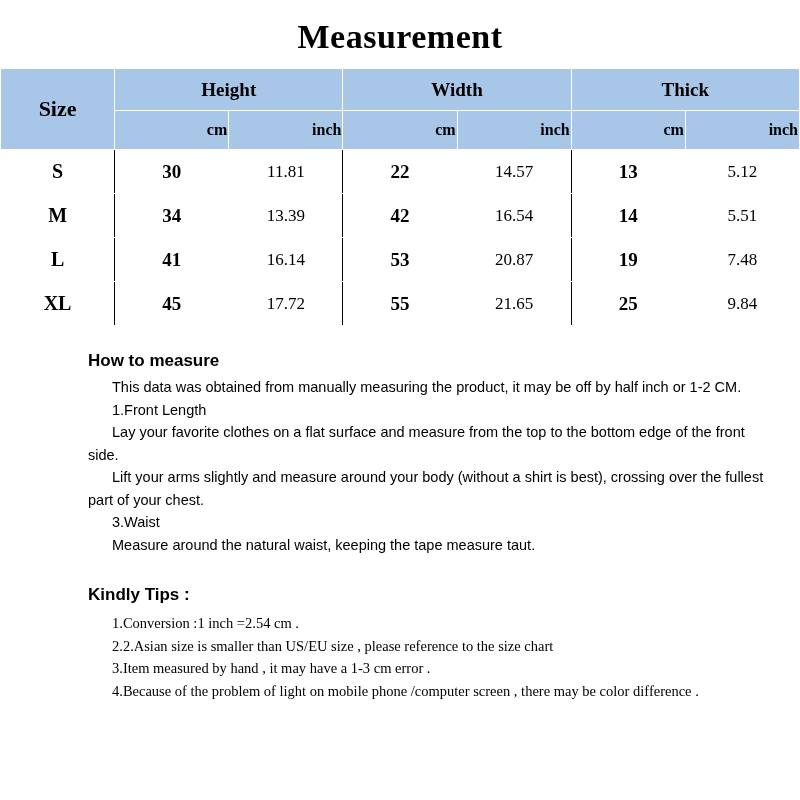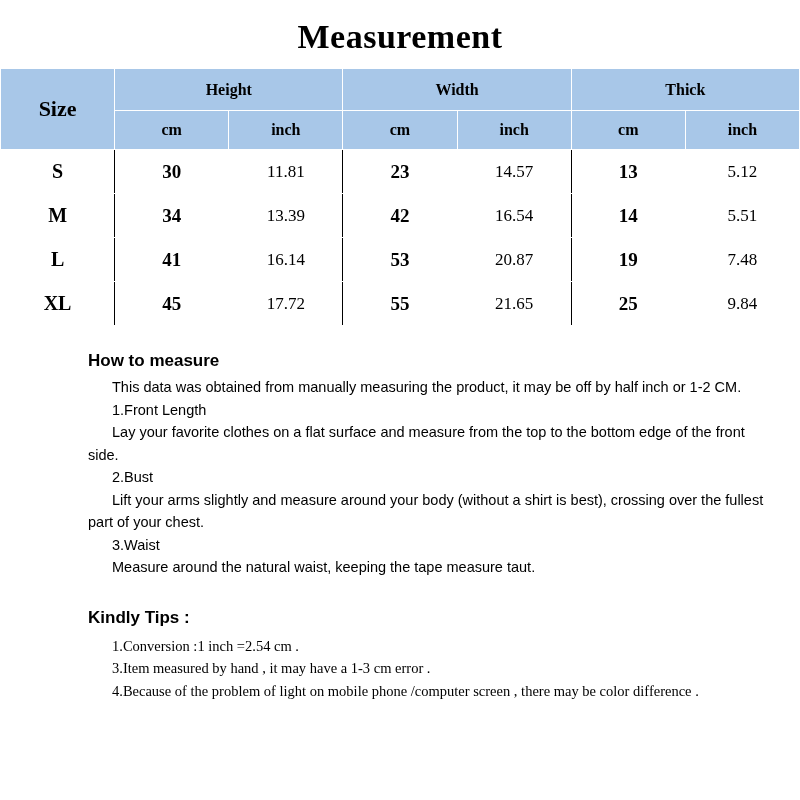--- a/index.html
+++ b/index.html
@@ -37,29 +37,30 @@
   }
   table.size-table th,
   table.size-table td {
     border: 1px solid #ffffff;
     text-align: center;
     vertical-align: middle;
   }
   .hdr {
     background: #a8c7e8;
     font-weight: bold;
-    font-size: 16px;
+    font-size: 19px;
     height: 39px;
   }
   .hdr.size-cell {
     font-size: 22px;
   }
   .hdr.sub {
     font-size: 16px;
     height: 36px;
+    text-align: right;
   }
   .row td {
     height: 41px;
     border-top: 1px solid #000000;
     border-bottom: 1px solid #000000;
     border-left: 1px solid #ffffff;
     border-right: 1px solid #ffffff;
     background: #ffffff;
     font-size: 18px;
   }
@@ -125,21 +126,21 @@
       <th class="hdr sub">cm</th>
       <th class="hdr sub">inch</th>
       <th class="hdr sub">cm</th>
       <th class="hdr sub">inch</th>
     </tr>
 
     <tr class="row">
       <td class="sz vsep">S</td>
       <td class="cmv">30</td>
       <td class="inchv vsep">11.81</td>
-      <td class="cmv">23</td>
+      <td class="cmv">22</td>
       <td class="inchv vsep">14.57</td>
       <td class="cmv">13</td>
       <td class="inchv">5.12</td>
     </tr>
     <tr class="row">
       <td class="sz vsep">M</td>
       <td class="cmv">34</td>
       <td class="inchv vsep">13.39</td>
       <td class="cmv">42</td>
       <td class="inchv vsep">16.54</td>
@@ -165,26 +166,26 @@
       <td class="inchv">9.84</td>
     </tr>
   </tbody>
     </table>
 
   <div class="notes">
     <h3>How to measure</h3>
     <p>This data was obtained from manually measuring the product, it may be off by half inch or 1-2 CM.</p>
     <p>1.Front Length</p>
     <p>Lay your favorite clothes on a flat surface and measure from the top to the bottom edge of the front side.</p>
-    <p>2.Bust</p>
     <p>Lift your arms slightly and measure around your body (without a shirt is best), crossing over the fullest part of your chest.</p>
     <p>3.Waist</p>
     <p>Measure around the natural waist, keeping the tape measure taut.</p>
 
     <div class="tips">
       <h3>Kindly Tips :</h3>
       <p>1.Conversion :1 inch =2.54 cm .</p>
+      <p>2.2.Asian size is smaller than US/EU size , please reference to the size chart</p>
       <p>3.Item measured by hand , it may have a 1-3 cm error .</p>
       <p>4.Because of the problem of light on mobile phone /computer screen , there may be  color difference .</p>
     </div>
   </div>
 
 </div>
 
 </body></html>

